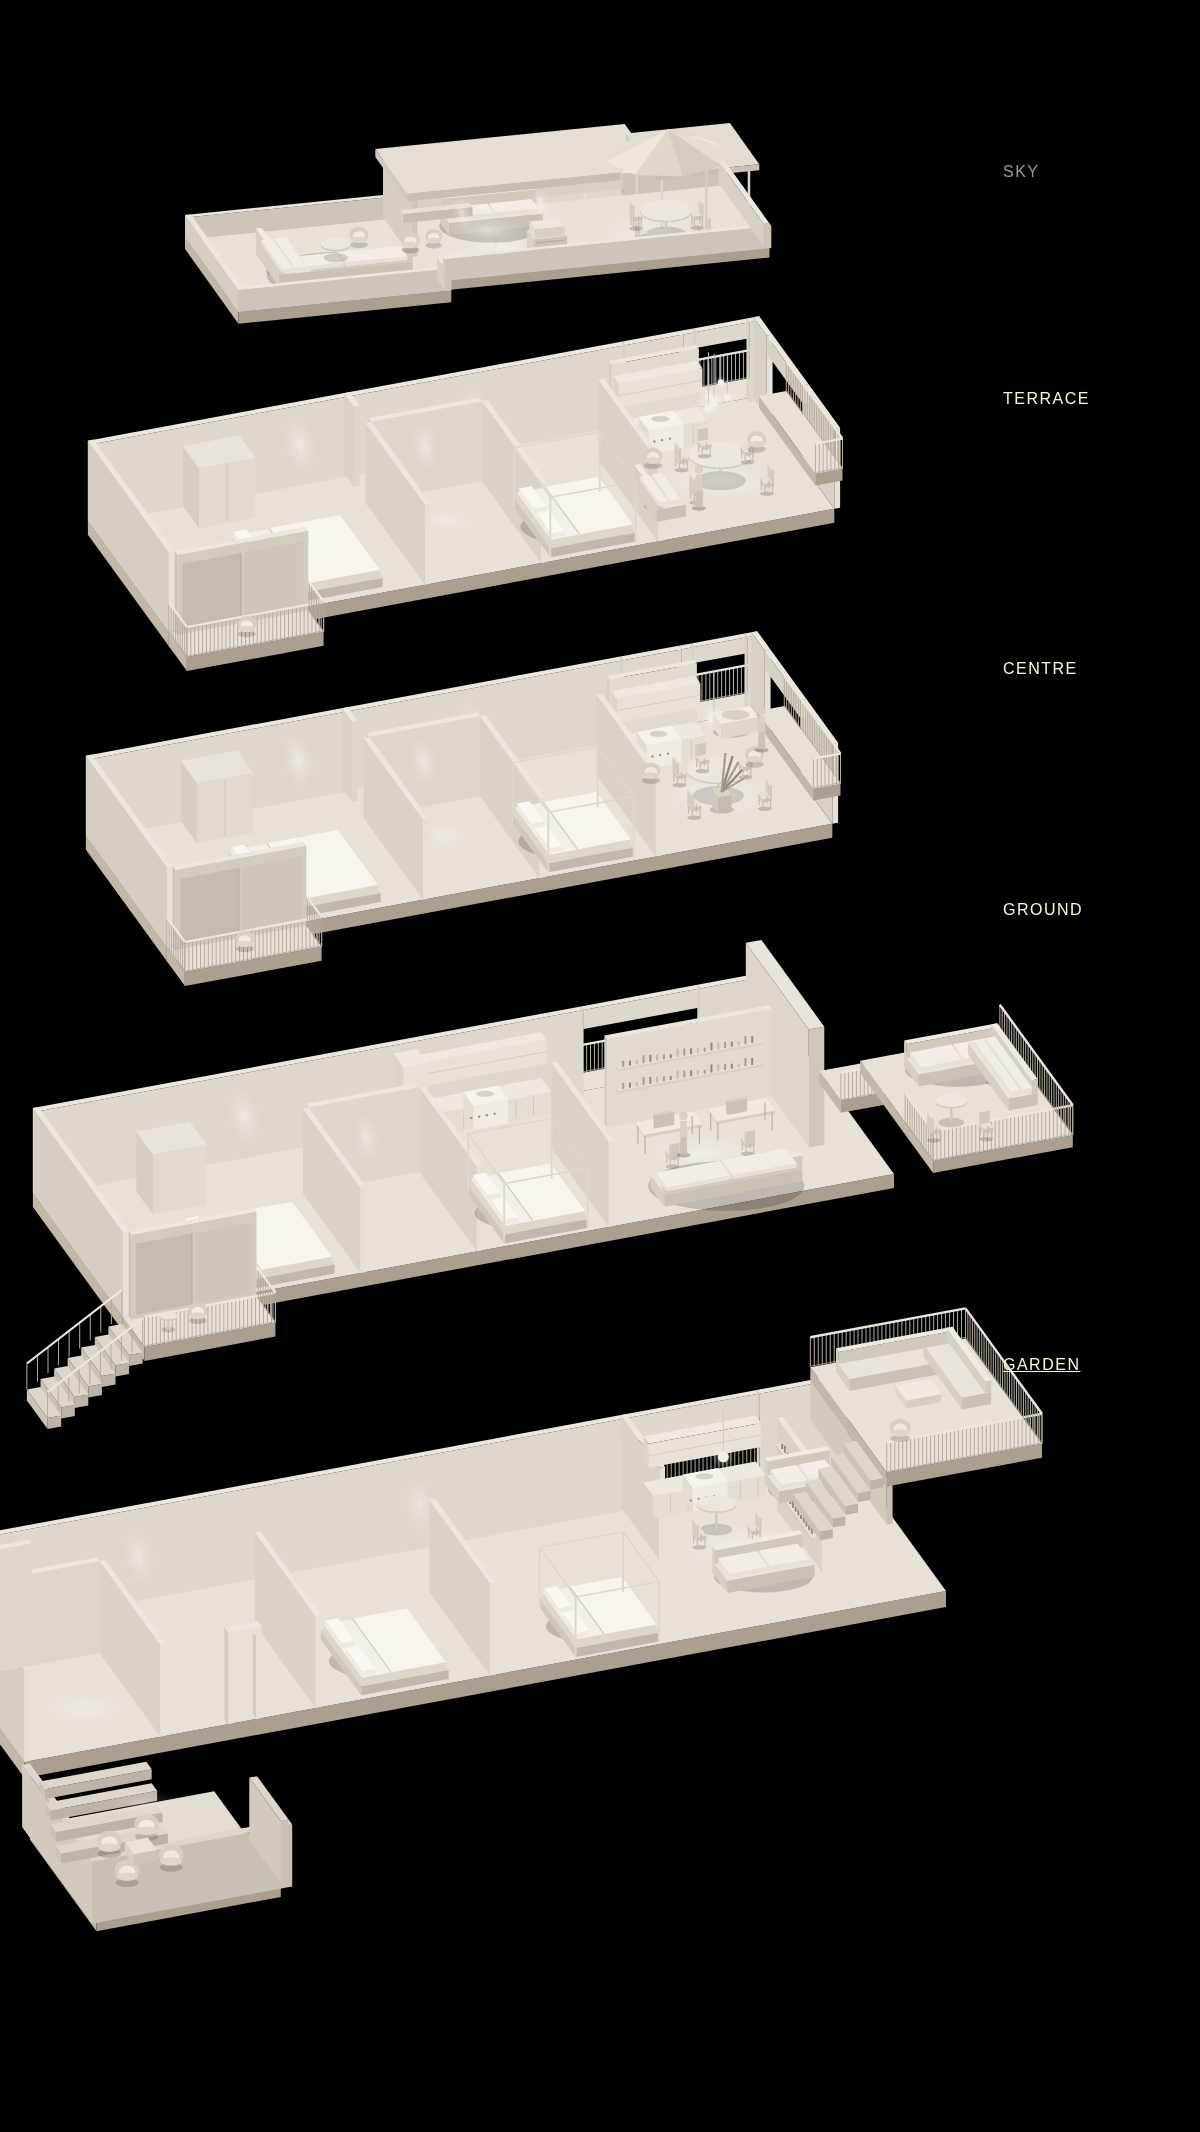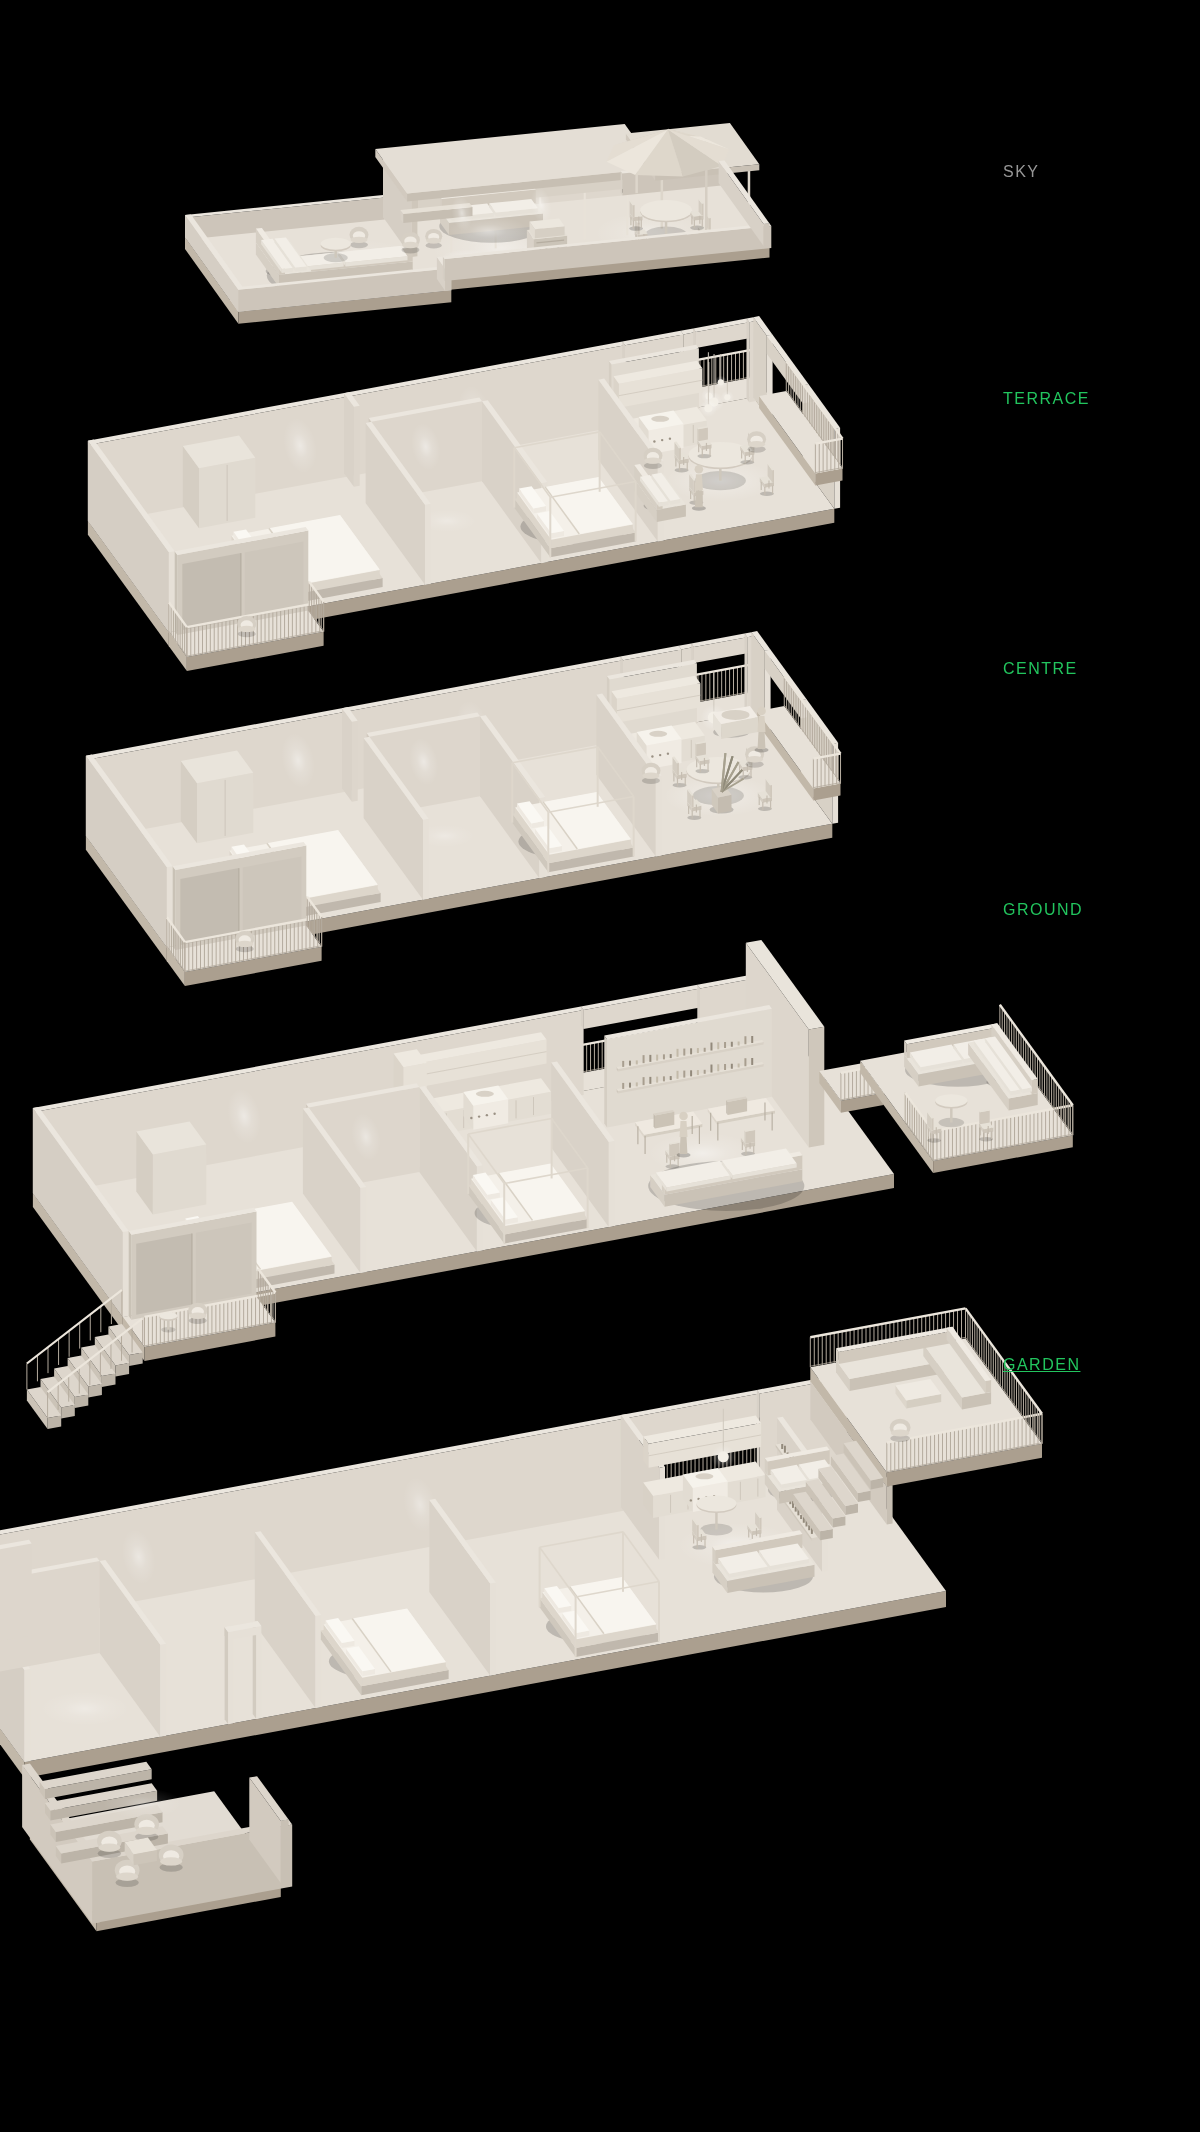--- a/index.html
+++ b/index.html
@@ -1,20 +1,20 @@
 <!DOCTYPE html>
 <html><head>
 <meta charset="utf-8">
 <style>
   html,body{margin:0;padding:0;background:#000;}
   .stage{position:relative;width:1104px;height:2132px;background:#000;overflow:hidden;
          font-family:"Liberation Sans",sans-serif;}
   #scene{position:absolute;left:0;top:0;}
   .floor-label{position:absolute;left:1003px;transform:translateY(-50%);
-ts    font-size:27px;line-height:1;letter-spacing:1.5px;color:#22c55e;
+ts    font-size:27px;line-height:1;letter-spacing:1.5px;color:#fef9c3;
     font-family:"Liberation Sans",sans-serif;white-space:nowrap;cursor:default;}
   #lab-0{top:172px;color:#979797;}
   #lab-1{top:399px;}
   #lab-2{top:669px;}
   #lab-3{top:910px;text-align:right;}
   #lab-4{top:1365px;text-decoration:underline;}
 </style>
 </head>
 <body>
 

